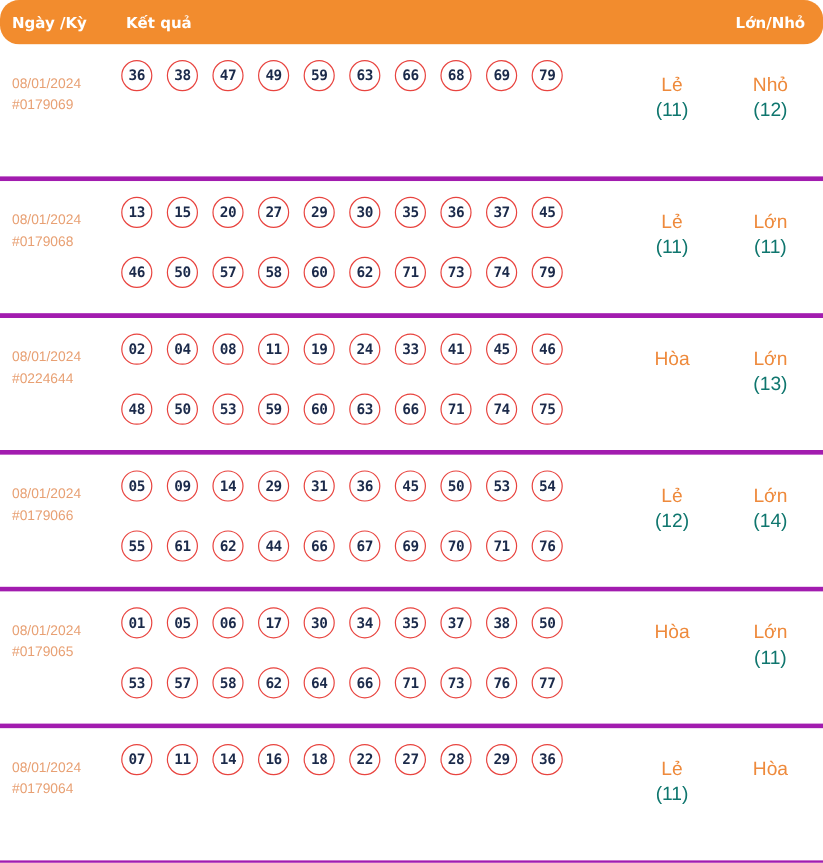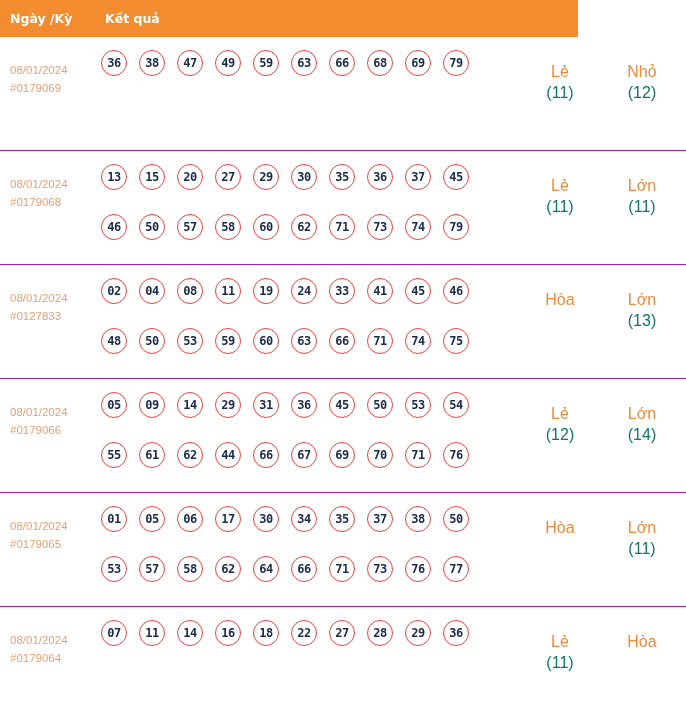--- a/index.html
+++ b/index.html
@@ -18,42 +18,43 @@
   .results-table {
     width: 686px;
     background: #ffffff;
   }
 
   
   .table-header {
     position: relative;
     height: 37px;
     background: #F28C2E;
-    width: 578px;
+    width: 686px;
+    border-radius: 16px;
   }
   .th {
     position: absolute;
     top: 0;
     height: 37px;
     line-height: 37px;
     color: #ffffff;
     font-size: 12.5px;
     font-weight: bold;
     white-space: nowrap;
   }
   .th-date  { left: 10px; }
   .th-res   { left: 105px; }
   .th-oddeven { left: 518px; width: 84px; text-align: center; }
   .th-bigsmall{ left: 600px; width: 84px; text-align: center; }
 
   
   .row {
     position: relative;
     height: 114px;
-    border-bottom: 1px solid #a21caf;
+    border-bottom: 4px solid #a21caf;
     box-sizing: border-box;
     background: #ffffff;
   }
   .row:first-of-type { border-top: none; }
 
   .cell-date {
     position: absolute;
     left: 10px;
     top: 24px;
     width: 88px;
@@ -134,21 +135,21 @@
       <div class="row">
         <div class="cell-date"><span>08/01/2024</span><span class="issue">#0179068</span></div>
         <div class="cell-results">
           <div class="ball-line"><span class="ball">13</span><span class="ball">15</span><span class="ball">20</span><span class="ball">27</span><span class="ball">29</span><span class="ball">30</span><span class="ball">35</span><span class="ball">36</span><span class="ball">37</span><span class="ball">45</span></div>
           <div class="ball-line"><span class="ball">46</span><span class="ball">50</span><span class="ball">57</span><span class="ball">58</span><span class="ball">60</span><span class="ball">62</span><span class="ball">71</span><span class="ball">73</span><span class="ball">74</span><span class="ball">79</span></div>
         </div>
         <div class="cell-oddeven"><span>Lẻ</span><span class="cnt">(11)</span></div>
         <div class="cell-bigsmall"><span>Lớn</span><span class="cnt">(11)</span></div>
       </div>
       <div class="row">
-        <div class="cell-date"><span>08/01/2024</span><span class="issue">#0127833</span></div>
+        <div class="cell-date"><span>08/01/2024</span><span class="issue">#0224644</span></div>
         <div class="cell-results">
           <div class="ball-line"><span class="ball">02</span><span class="ball">04</span><span class="ball">08</span><span class="ball">11</span><span class="ball">19</span><span class="ball">24</span><span class="ball">33</span><span class="ball">41</span><span class="ball">45</span><span class="ball">46</span></div>
           <div class="ball-line"><span class="ball">48</span><span class="ball">50</span><span class="ball">53</span><span class="ball">59</span><span class="ball">60</span><span class="ball">63</span><span class="ball">66</span><span class="ball">71</span><span class="ball">74</span><span class="ball">75</span></div>
         </div>
         <div class="cell-oddeven"><span>Hòa</span></div>
         <div class="cell-bigsmall"><span>Lớn</span><span class="cnt">(13)</span></div>
       </div>
       <div class="row">
         <div class="cell-date"><span>08/01/2024</span><span class="issue">#0179066</span></div>
         <div class="cell-results">

